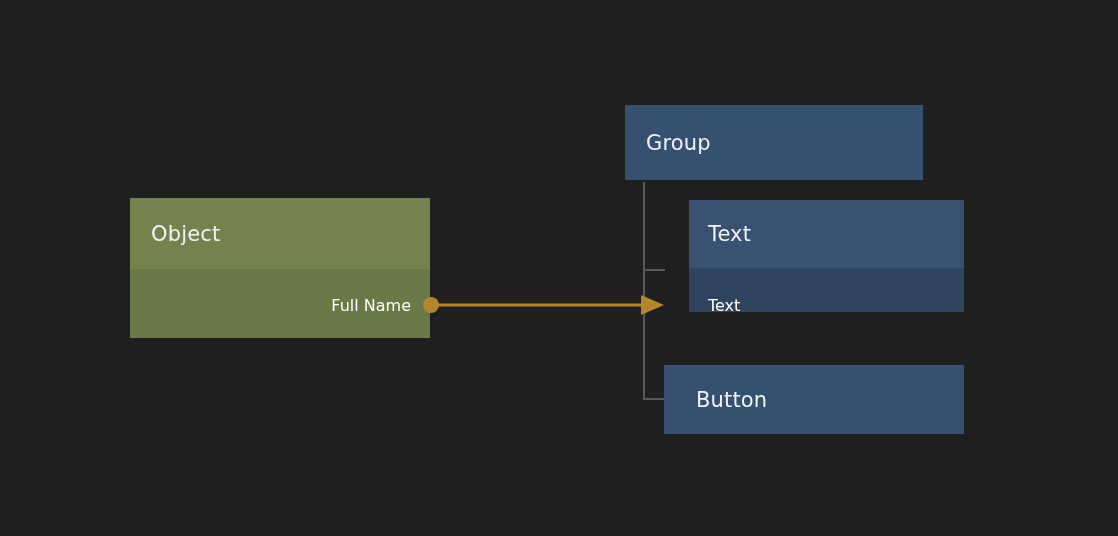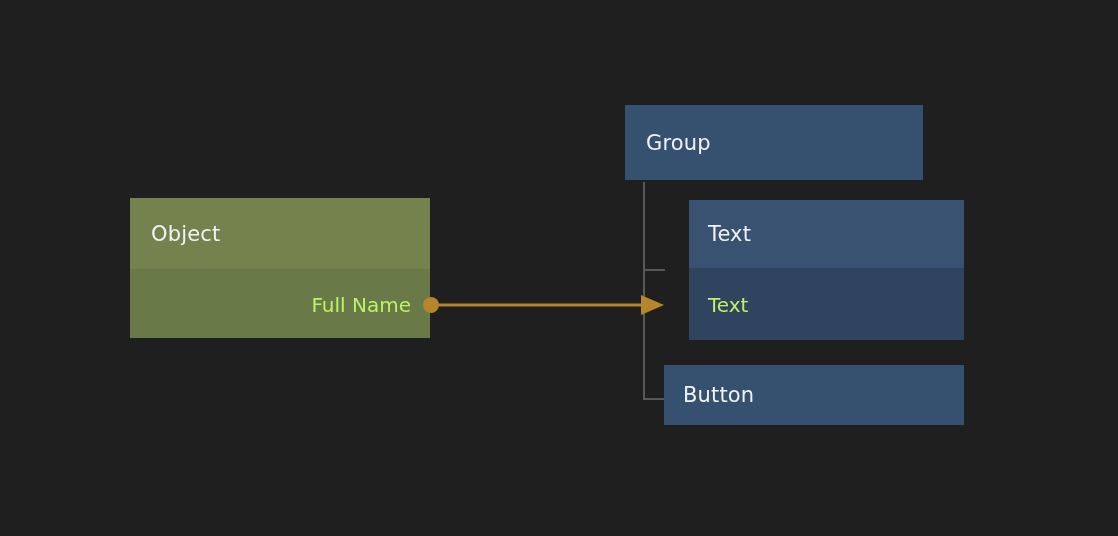--- a/index.html
+++ b/index.html
@@ -37,22 +37,22 @@
     letter-spacing: 0.15px;
     white-space: nowrap;
   }
   .node-body {
     box-sizing: border-box;
     display: flex;
     align-items: center;
     width: 100%;
   }
   .node-body .row-label {
-    color: #bef264;
-    font-size: 20px;
+    color: #ffffff;
+    font-size: 16px;
     font-weight: 400;
     white-space: nowrap;
   }
 
   
   .node-object { left: 130px; top: 198px; width: 300px; height: 140px; }
   .node-object .node-header {
     height: 71px;
     background: #74834d;
     padding-left: 21px;
@@ -66,38 +66,38 @@
 
   
   .node-group { left: 625px; top: 105px; width: 298px; height: 75px; }
   .node-group .node-header {
     height: 75px;
     background: #36506f;
     padding-left: 21px;
   }
 
   
-  .node-text { left: 664px; top: 200px; width: 300px; height: 140px; padding-left: 25px; }
+  .node-text { left: 664px; top: 200px; width: 300px; height: 112px; padding-left: 25px; }
   .node-text .node-header {
     height: 68px;
     background: #3a5272;
     padding-left: 19px;
   }
   .node-text .node-body {
     height: 74px;
     background: #2f455f;
     padding-left: 19px;
   }
 
   
   .node-button { left: 664px; top: 365px; width: 300px; height: 69px; }
   .node-button .node-header {
-    height: 60px;
+    height: 69px;
     background: #36506f;
-    padding-left: 19px;
+    padding-left: 32px;
   }
 
   
   .tree-trunk {
     position: absolute;
     left: 643px;
     top: 182px;
     width: 2px;
     height: 218px;
     background: #585858;

